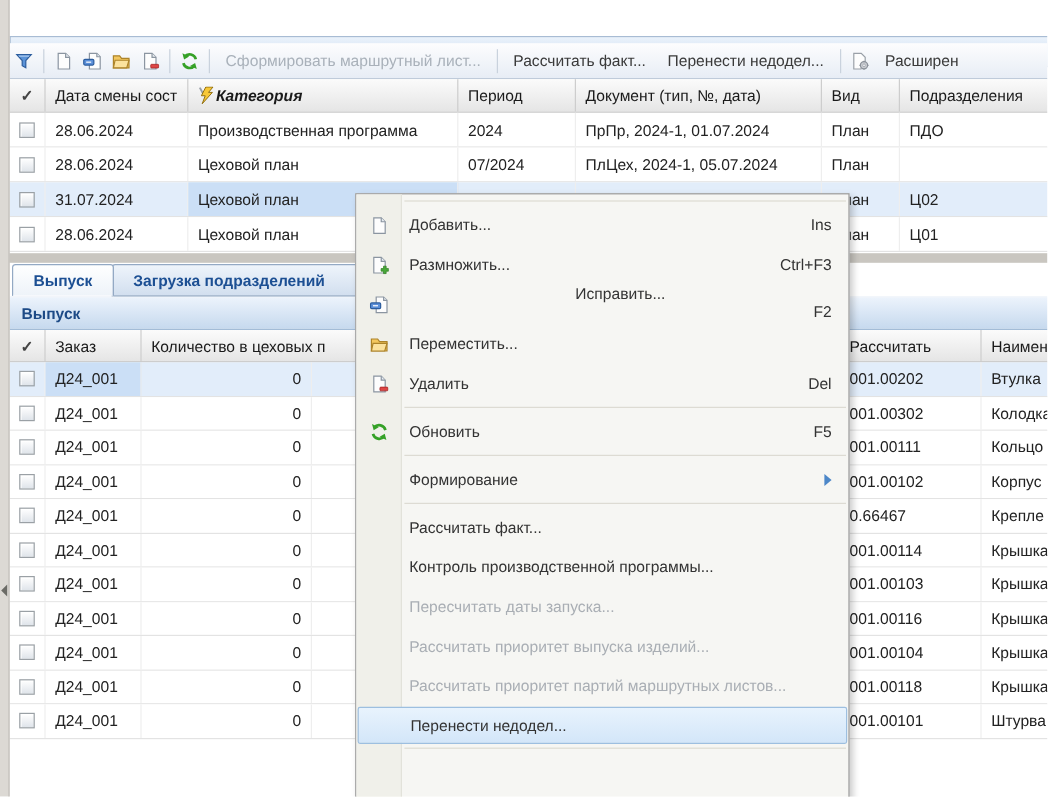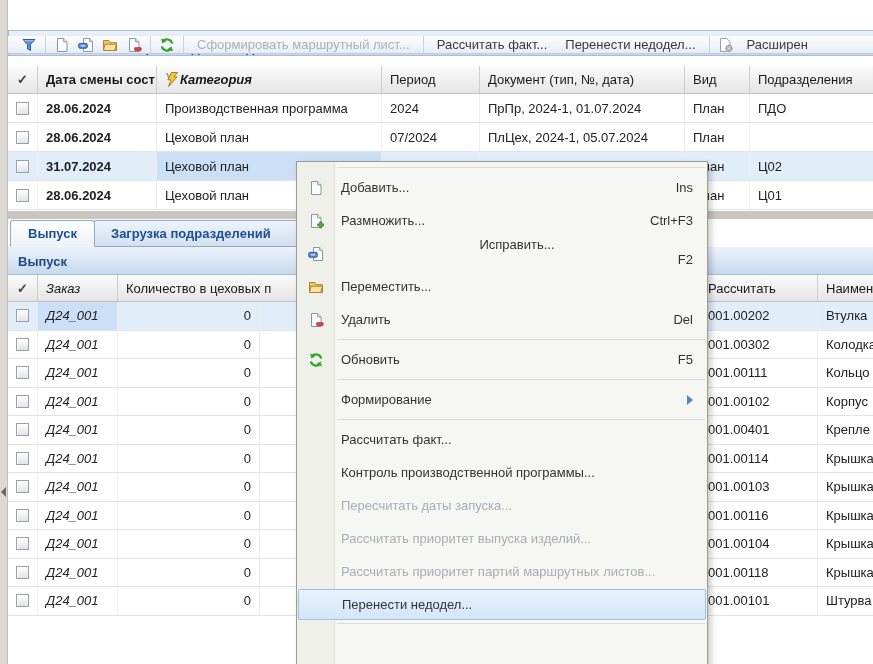--- a/index.html
+++ b/index.html
@@ -13,23 +13,23 @@
   .lg-arrow { position:absolute; left:1px; top:487px; width:0; height:0;
     border-right:5px solid #6b6b66; border-top:5px solid transparent; border-bottom:5px solid transparent; }
 
   
   .titlebar { position:absolute; left:8px; top:10px; right:0; height:26px;
     background:linear-gradient(#eaf2fb,#c9daee); border:1px solid #a8bcd4; border-right:none;
     display:flex; align-items:flex-end; padding-left:20px;
     font-weight:bold; color:var(--accent);margin-top:20px; }
 
   
-  .toolbar { position:absolute; left:8px; top:36px; right:0; height:18px;
+  .toolbar { position:absolute; left:8px; top:36px; right:0; height:30px;
     background:linear-gradient(#fdfdfe,#e7edf5); border-bottom:1px solid #bfcbda;
-    display:flex; align-items:center; padding-left:9px; white-space:nowrap; overflow:hidden; }
+    display:flex; align-items:center; padding-left:0; white-space:nowrap; overflow:hidden; }
   .tb-icon { width:24px; height:22px; display:inline-flex; align-items:center; justify-content:center; flex:0 0 auto; }
   .tb-sep { width:1px; height:20px; background:#c9d2dd; margin:0 4px; flex:0 0 auto; }
   .tb-btn { padding:0 9px; color:#3a3a3a; flex:0 0 auto; cursor:default; }
   .tb-btn.disabled { color:var(--tb-disabled); }
 
   
   .hrow { display:flex; background:linear-gradient(#fbfbfb,#e5e5e5); border-bottom:1px solid #c2c2c2; }
   .hcell { display:flex; align-items:center; padding:0 8px; border-right:1px solid #cdcdcd;
     white-space:nowrap; overflow:hidden; color:#1a1a1a; }
   .row { display:flex; background:#fff; border-bottom:1px solid #e3e3e3; }
@@ -39,21 +39,21 @@
   .row.sel .cell.focus { background:var(--focus-cell); }
   .checkbox { width:13px; height:13px; border:1px solid #9aa0a5; flex:0 0 auto;
     background:linear-gradient(#ffffff,#dfe4ea); box-shadow:inset 1px 1px 0 #fff; }
   .chk-glyph { font-weight:bold; color:#444; }
 
   
   .plans { position:absolute; left:8px; top:66px; right:0; }
   .plans .hrow { height:28px; }
   .plans .row { height:29px; }
   .c-check { width:30px; justify-content:center; padding:0; }
-  .c-date  { width:119px;font-weight:bold; }
+  .c-date  { width:119px; }
   .c-cat   { width:225px; }
   .c-period{ width:98px; }
   .c-doc   { width:205px; }
   .c-kind  { width:65px; }
   .c-div   { flex:1; border-right:none; }
   .cat-head { font-weight:bold; font-style:italic; }
 
   
   .splitter { position:absolute; left:0; top:211px; right:0; height:8px; background:#c9c6c0; }
   .tabs { position:absolute; left:8px; top:219px; right:0; height:28px; }
@@ -66,21 +66,21 @@
   
   .section { position:absolute; left:8px; top:247px; right:0; height:28px;
     background:linear-gradient(#ecf3fc,#c6d9ee); border-top:1px solid #e9f1f9; border-bottom:1px solid #a3bcd7;
     display:flex; align-items:center; padding-left:10px; font-weight:bold; color:var(--accent); }
 
   
   .output { position:absolute; left:8px; top:275px; right:0; }
   .output .hrow { height:27px; }
   .output .row { height:28.5px; }
   .o-check { width:30px; justify-content:center; padding:0; }
-  .o-order { width:80px;font-style:italic; }
+  .o-order { width:80px; }
   .o-qty   { width:142px; justify-content:flex-end; }
   .o-qty.hcell { justify-content:flex-start; overflow:visible; border-right:none; }
   .o-fill  { width:440px; border-right:none; }
   .o-des   { width:118px; }
   .o-name  { flex:1; border-right:none; }
 
   
   .menu { position:absolute; left:296px; top:161px; width:412px; height:520px;
     background:#f6f6f3; border:1px solid #999; box-shadow:3px 3px 6px rgba(0,0,0,.22); z-index:10; }
   .menu-gutter { position:absolute; left:0; top:0; bottom:0; width:38px;
@@ -304,21 +304,21 @@
           <div class="cell o-des">001.00102</div>
           <div class="cell o-name">Корпус</div>
         </div>
         <div class="row">
           <div class="cell o-check">
             <span class="checkbox"></span>
           </div>
           <div class="cell o-order">Д24_001</div>
           <div class="cell o-qty">0</div>
           <div class="cell o-fill"></div>
-          <div class="cell o-des">001.00401</div>
+          <div class="cell o-des">0.66467</div>
           <div class="cell o-name">Крепле</div>
         </div>
         <div class="row">
           <div class="cell o-check">
             <span class="checkbox"></span>
           </div>
           <div class="cell o-order">Д24_001</div>
           <div class="cell o-qty">0</div>
           <div class="cell o-fill"></div>
           <div class="cell o-des">001.00114</div>

